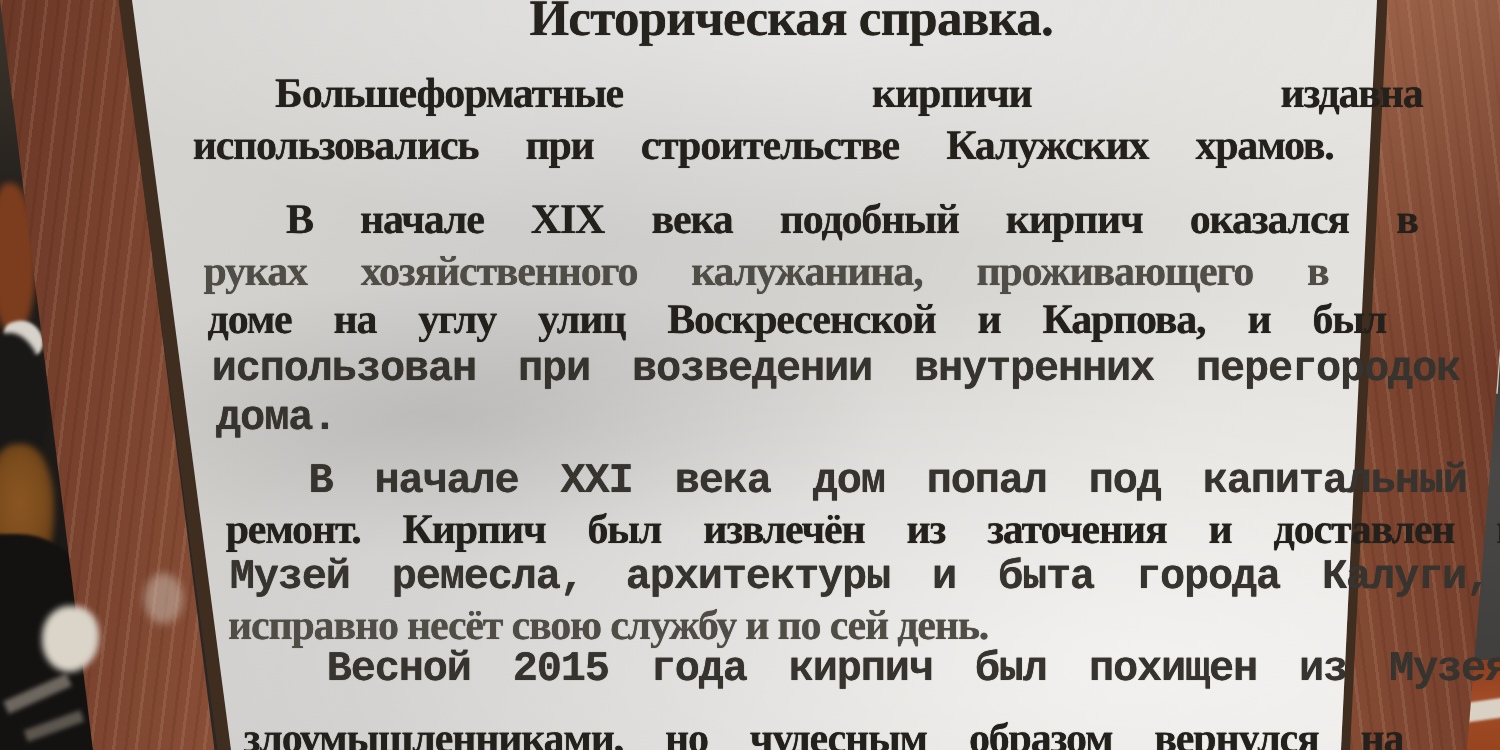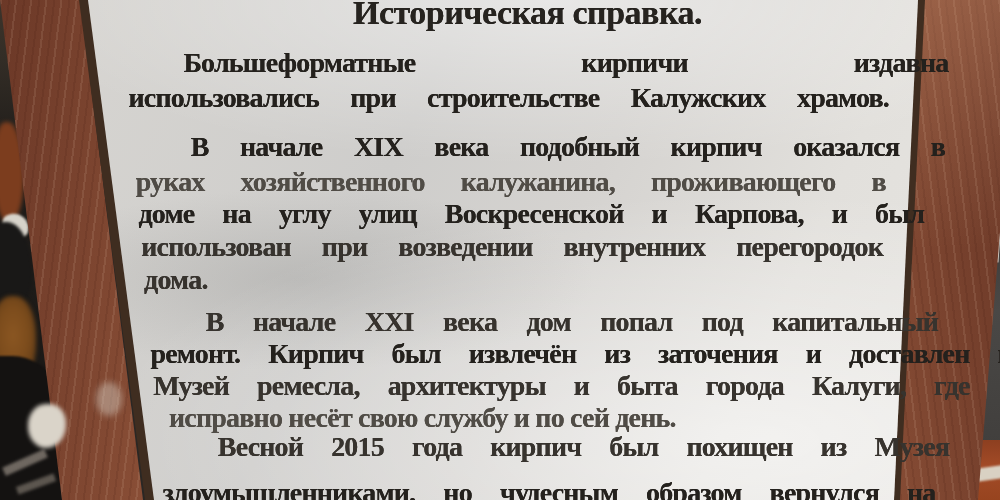--- a/index.html
+++ b/index.html
@@ -52,21 +52,21 @@
 
   
   #text-layer{left:0;top:0;width:1000px;height:376px;}
   #sign-title{position:absolute;top:-7px;left:155px;width:745px;text-align:center;
     font:700 34px/40px "Liberation Serif",serif;letter-spacing:-0.5px;color:#26231f;
     text-shadow:0 0 .5px currentColor;}
   .line{position:absolute;height:38px;font:700 28px/38px "Liberation Serif",serif;
     letter-spacing:-0.8px;white-space:nowrap;text-shadow:0 0 .5px currentColor;gap:28px;}
   .line.justify{display:flex;justify-content:space-between;}
   .tone-dark{color:#24211d;}
-  .tone-mid{color:#37332e;}
+  .tone-mid{color:#37332e;font-family:Liberation Mono, monospace;}
   .tone-soft{color:#504c46;filter:blur(.4px);}
 </style>
 </head>
 <body>
 
 <div id="photo">
 
   <div class="abs" id="bg-left"></div>
   <div class="abs" id="rust-left"></div>
   <div class="abs" id="white-chip"></div>
@@ -165,21 +165,21 @@
         <div class="line tone-mid justify" style="top: 367px; left: 153.196px; width: 724.364px;">
           <span>Музей</span>
           <span>ремесла,</span>
           <span>архитектуры</span>
           <span>и</span>
           <span>быта</span>
           <span>города</span>
           <span>Калуги,</span>
           <span>где</span>
         </div>
-        <div class="line tone-soft" style="top: 399px; left: 169px; width: 720.332px;">исправно несёт свою службу и по сей день.</div>
+        <div class="line tone-soft" style="top: 399px; left: 152px; width: 720.332px;">исправно несёт свою службу и по сей день.</div>
         <div class="line tone-mid justify" style="top: 428px; left: 159.818px; width: 714.662px; padding-left: 58px;">
           <span>Весной</span>
           <span>2015</span>
           <span>года</span>
           <span>кирпич</span>
           <span>был</span>
           <span>похищен</span>
           <span>из</span>
           <span>Музея</span>
         </div>

